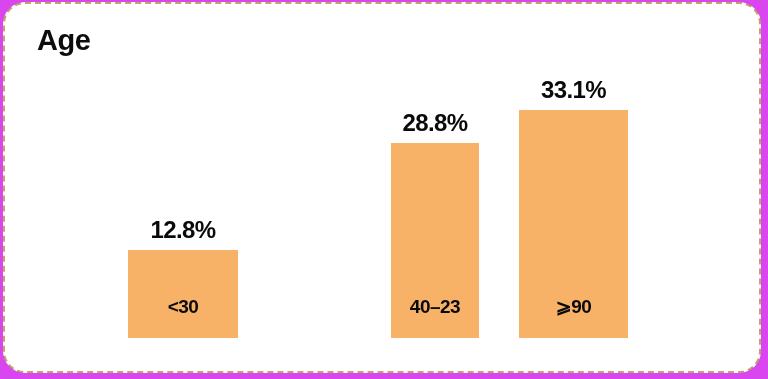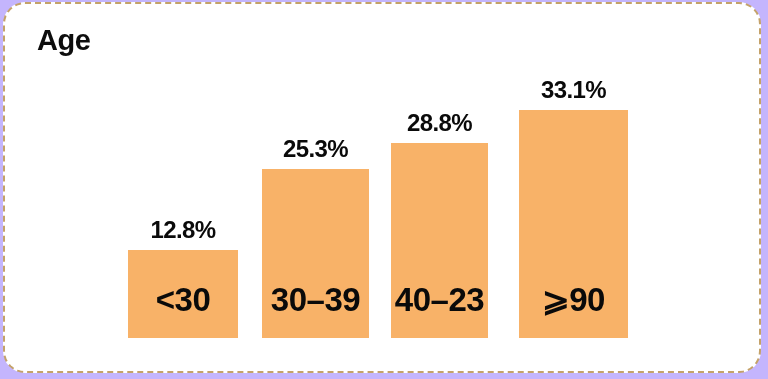--- a/index.html
+++ b/index.html
@@ -10,21 +10,21 @@
   }
   body {
     font-family: "Liberation Sans", sans-serif;
     -webkit-font-smoothing: antialiased;
   }
 
   #canvas {
     position: relative;
     width: 768px;
     height: 379px;
-    background: #c4b5fd;
+    background: #d946ef;
     overflow: hidden;
   }
 
   
   #card-frame {
     position: absolute;
     left: 3px;
     top: 2px;
     width: 758px;
     height: 371px;
@@ -79,21 +79,21 @@
     color: #0a0a0a;
     letter-spacing: -0.6px;
     white-space: nowrap;
   }
 
   .bar-category {
     position: absolute;
     left: 50%;
     transform: translateX(-50%);
     bottom: 22px;
-    font-size: 33px;
+    font-size: 19px;
     font-weight: bold;
     line-height: 1;
     color: #0a0a0a;
     letter-spacing: -0.5px;
     white-space: nowrap;
     margin-top: 32px;
   }
 </style>
 </head>
 <body>
@@ -105,27 +105,22 @@
   <div id="chart-title">Age</div>
 
   <div id="plot-area">
 
     <div class="bar-group" style="left:128px; width:110px; height:88px;">
       <div class="bar-value" style="bottom:96px;">12.8%</div>
       <div class="bar" style="height:88px;"></div>
       <div class="bar-category">&lt;30</div>
     </div>
 
-    <div class="bar-group" style="left:262px; width:107px; height:169px;">
-      <div class="bar-value" style="bottom:177px;">25.3%</div>
-      <div class="bar" style="height:169px;"></div>
-      <div class="bar-category">30–39</div>
-    </div>
 
-    <div class="bar-group" style="left:391px; width:97px; height:195px;">
+    <div class="bar-group" style="left:391px; width:88px; height:195px;">
       <div class="bar-value" style="bottom:203px;">28.8%</div>
       <div class="bar" style="height:195px;"></div>
       <div class="bar-category">40–23</div>
     </div>
 
     <div class="bar-group" style="left:519px; width:109px; height:228px;">
       <div class="bar-value" style="bottom:236px;">33.1%</div>
       <div class="bar" style="height:228px;"></div>
       <div class="bar-category">⩾90</div>
     </div>

